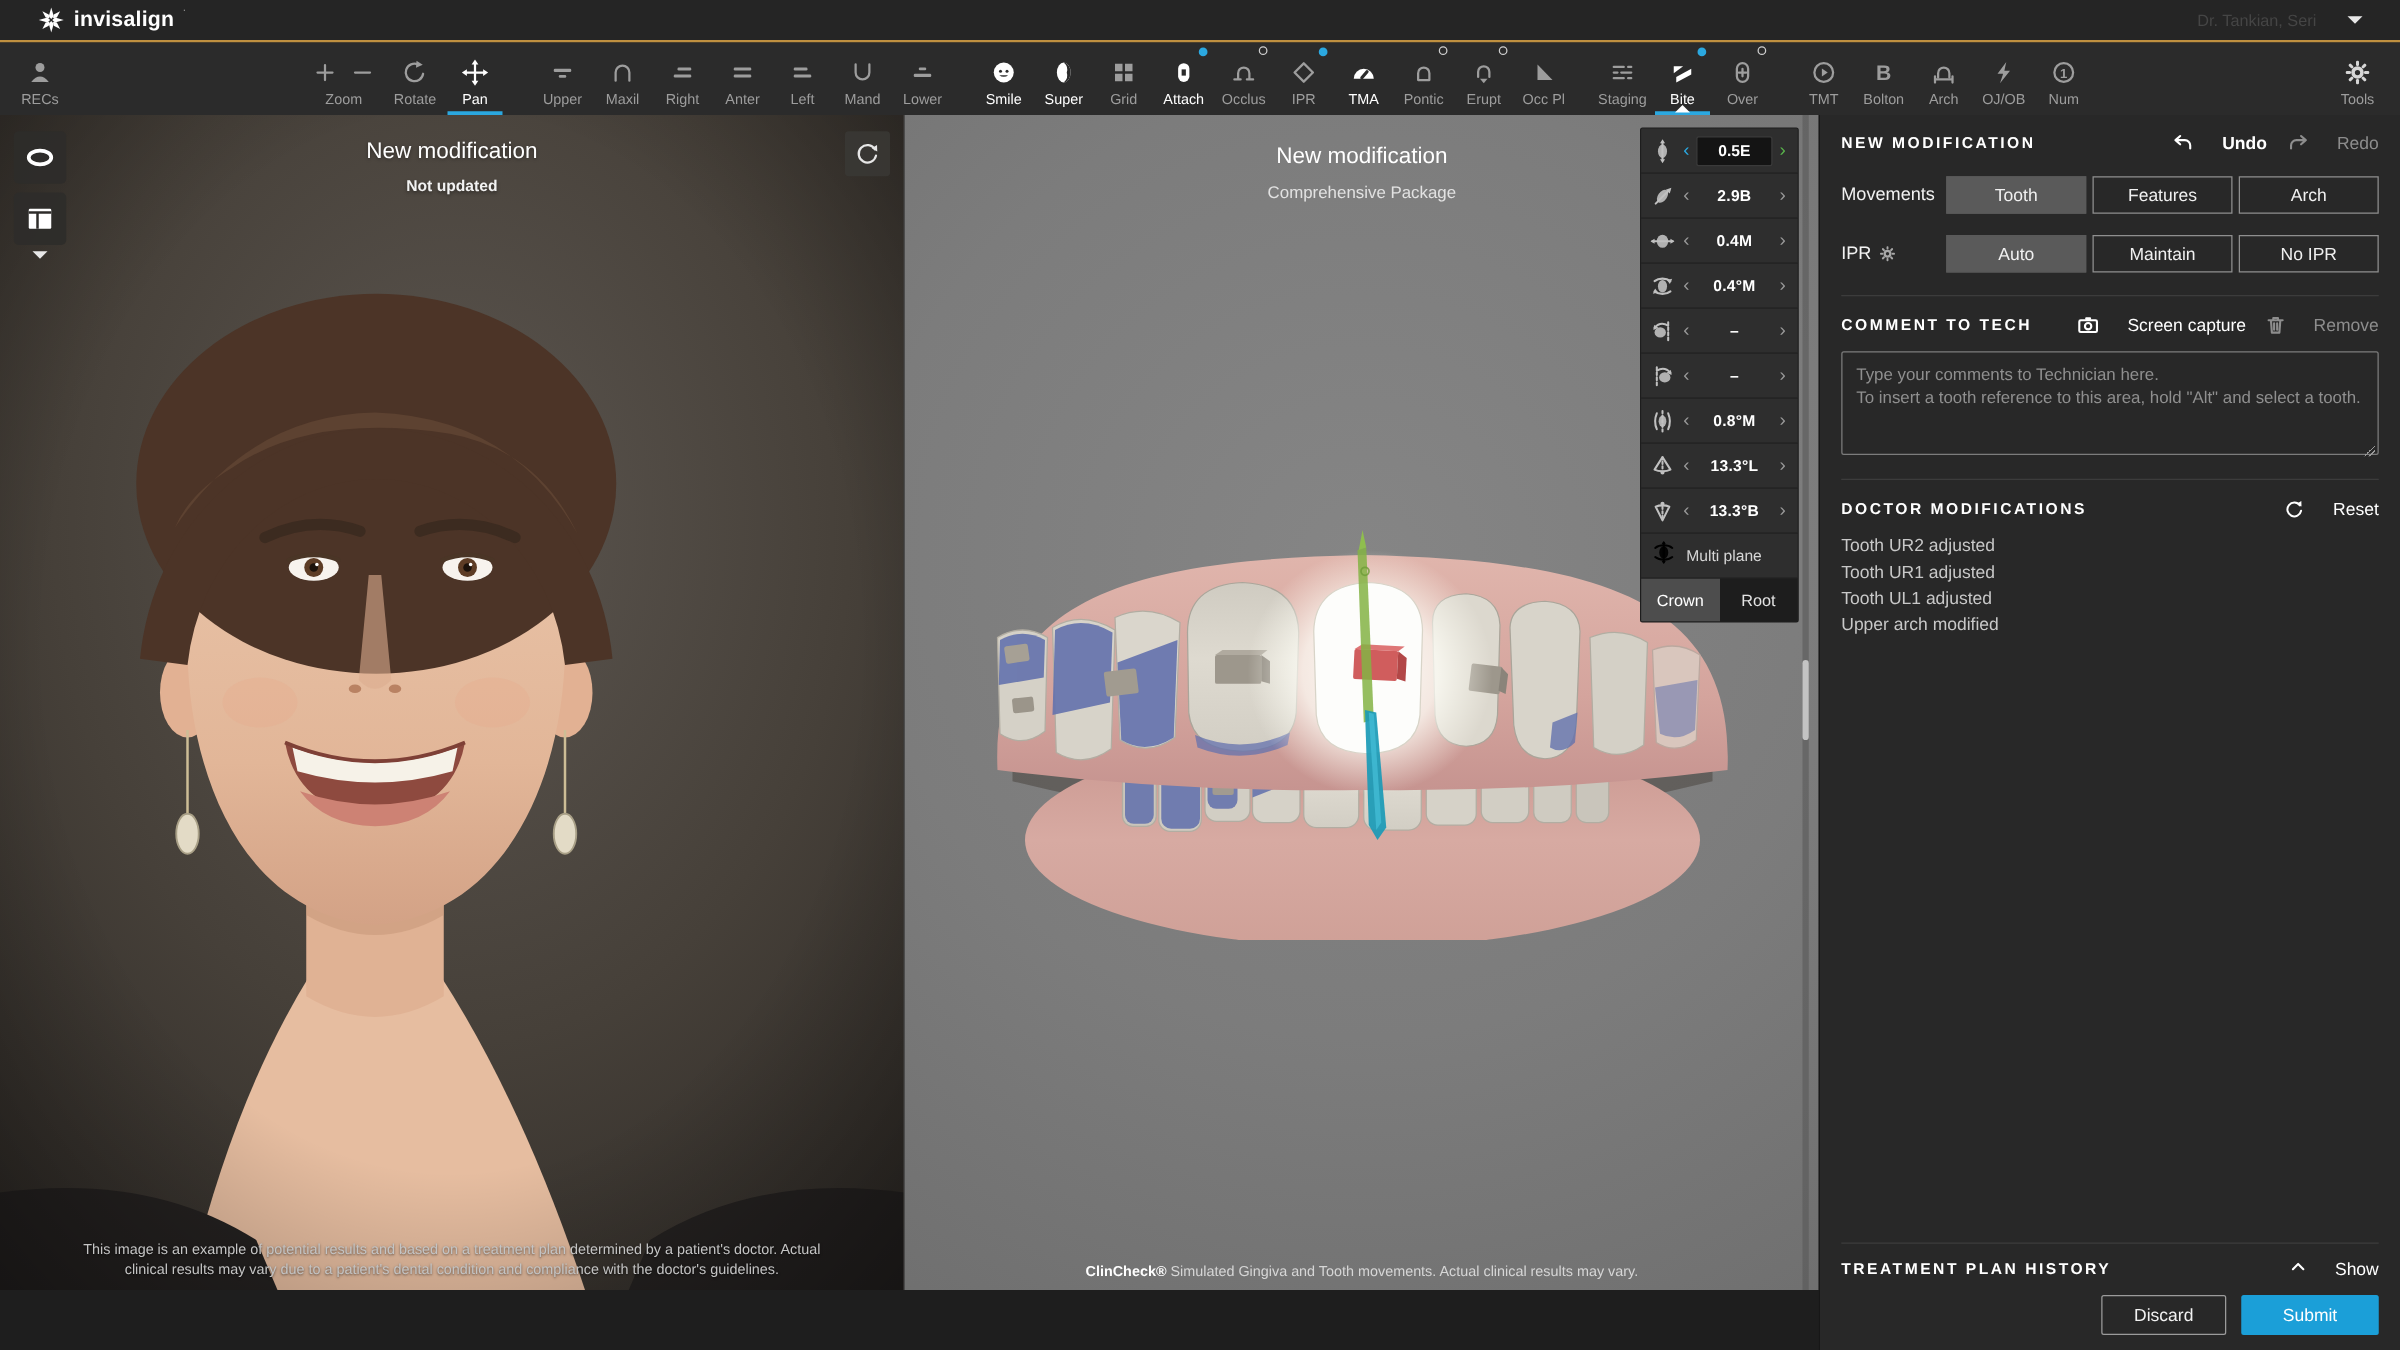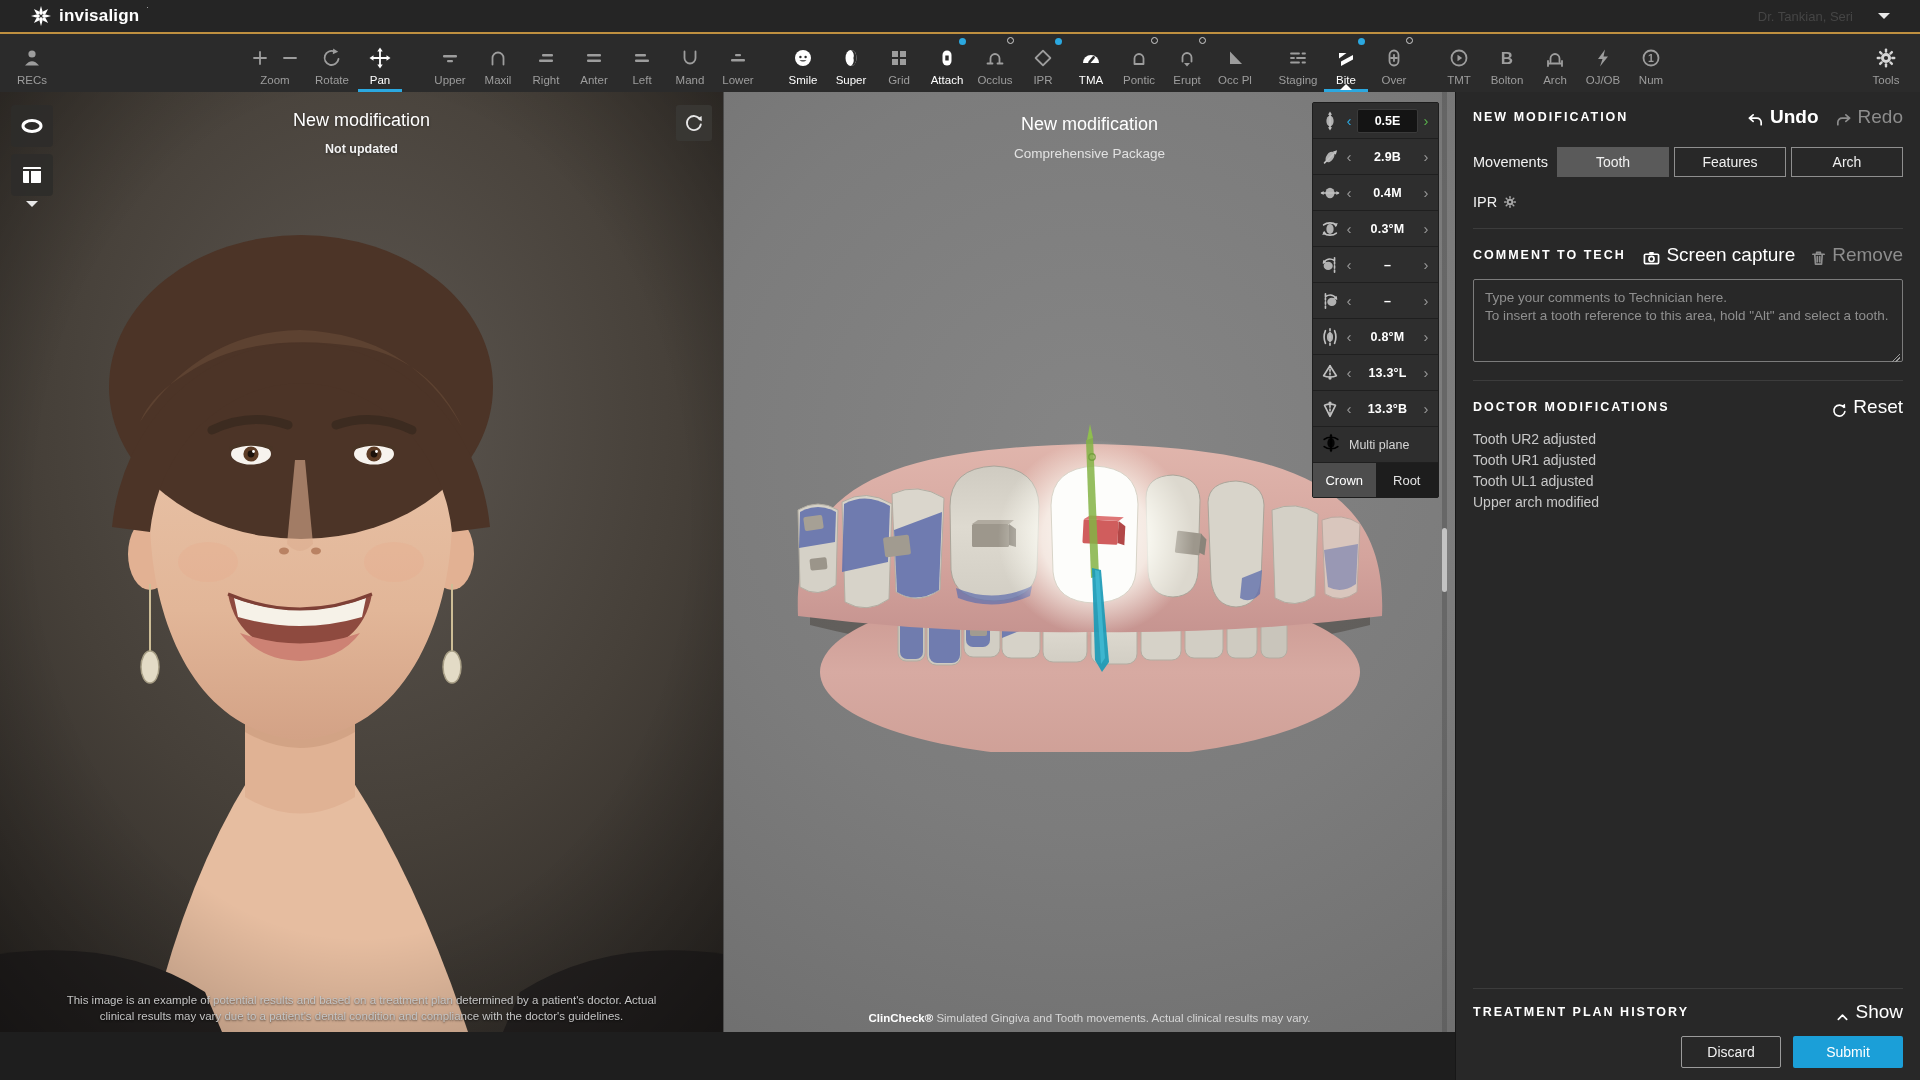--- a/index.html
+++ b/index.html
@@ -76,21 +76,21 @@
   .m-tabs { height:34px; display:flex; }
   .m-tab { flex:1; display:flex; align-items:center; justify-content:center; font-size:13px; color:#e3e3e3; background:#1d1d1d; cursor:pointer; }
   .m-tab.on { background:#4d4d4d; color:#fff; }
 
   
   .right-panel { position:absolute; left:1455px; top:92px; width:465px; height:988px; background:#282828;
     border-left:1px solid #171717; display:flex; flex-direction:column; padding:0 17px; }
   .rp-head { display:flex; align-items:center; margin-top:14px; }
   .rp-title { color:#fff; font-size:12.5px; font-weight:bold; letter-spacing:2px; }
   .rp-right { margin-left:auto; display:flex; align-items:center; gap:16px; }
-  .rp-link { display:flex; align-items:flex-end; gap:6px; font-size:19px; color:#fff; cursor:pointer; }
+  .rp-link { display:flex; align-items:flex-start; gap:23px; font-size:14px; color:#fff; cursor:pointer; }
   .rp-link.dim { color:#8d8d8d; }
   .rp-link.dim svg { color:#8d8d8d; }
   .seg-row { display:flex; align-items:center; margin-top:19px; }
   .seg-label { color:#f2f2f2; font-size:14.5px; display:flex; align-items:center; gap:6px; }
   .seg-group { margin-left:auto; display:flex; gap:5px; width:346px; }
   .seg-btn { flex:1; height:30px; display:flex; align-items:center; justify-content:center; font-size:14px;
     color:#f0f0f0; border:1px solid #8f8f8f; background:transparent; cursor:pointer; }
   .seg-btn.on { background:#5a5a5a; border-color:#5a5a5a; }
   .rp-div { height:1px; background:#3c3c3c; margin-top:18px; }
   .comment-box { position:relative; margin-top:13px; }
@@ -745,21 +745,21 @@
     <div class="m-row">
       <span class="mic">
           <svg width="20" height="20" viewBox="0 0 22 22">
             <ellipse class="fl" cx="11" cy="11" rx="4" ry="5.5" opacity=".9"></ellipse>
             <path class="st" stroke-width="1.5" d="M4,6.5 A9,6 0 0 1 18,6.5 M18,15.5 A9,6 0 0 1 4,15.5"></path>
             <polygon class="fl" points="19.5,4.5 17.5,9 14.8,5.6"></polygon>
             <polygon class="fl" points="2.5,17.5 4.5,13 7.2,16.4"></polygon>
           </svg>
         </span>
       <span class="m-chev left">‹</span>
-      <span class="m-val">0.3°M</span>
+      <span class="m-val">0.4°M</span>
       <span class="m-chev right">›</span>
     </div>
 
     <div class="m-row">
       <span class="mic">
           <svg width="20" height="20" viewBox="0 0 22 22">
             <ellipse class="fl" cx="9" cy="12" rx="5" ry="4.5" opacity=".9"></ellipse>
             <path class="st" stroke-width="1.3" stroke-dasharray="2.5 2" d="M16,3 V19"></path>
             <path class="st" stroke-width="1.5" d="M16,6 Q9,2 4,8"></path>
             <polygon class="fl" points="3,10 3.6,5.4 7.4,8"></polygon>
@@ -882,20 +882,25 @@
                 <rect x="9.8" y="16.2" width="2.4" height="4.2" rx="1" transform="rotate(45 11 11)"></rect>
                 <rect x="9.8" y="1.6" width="2.4" height="4.2" rx="1" transform="rotate(90 11 11)"></rect>
                 <rect x="9.8" y="16.2" width="2.4" height="4.2" rx="1" transform="rotate(90 11 11)"></rect>
                 <rect x="9.8" y="1.6" width="2.4" height="4.2" rx="1" transform="rotate(135 11 11)"></rect>
                 <rect x="9.8" y="16.2" width="2.4" height="4.2" rx="1" transform="rotate(135 11 11)"></rect>
               </g>
               <circle cx="11" cy="11" r="2.1" fill="#282828"></circle>
             </g>
           </svg>
       </span>
+      <span class="seg-group">
+        <button class="seg-btn on">Auto</button>
+        <button class="seg-btn">Maintain</button>
+        <button class="seg-btn">No IPR</button>
+      </span>
     </div>
 
     <div class="rp-div"></div>
 
     <div class="rp-head" style="margin-top:15px">
       <span class="rp-title">COMMENT TO TECH</span>
       <span class="rp-right">
         <span class="rp-link">
           <svg width="17" height="16" viewBox="0 0 18 17">
               <rect class="st" stroke-width="1.5" x="1.5" y="4.5" width="15" height="10" rx="1.2"></rect>

